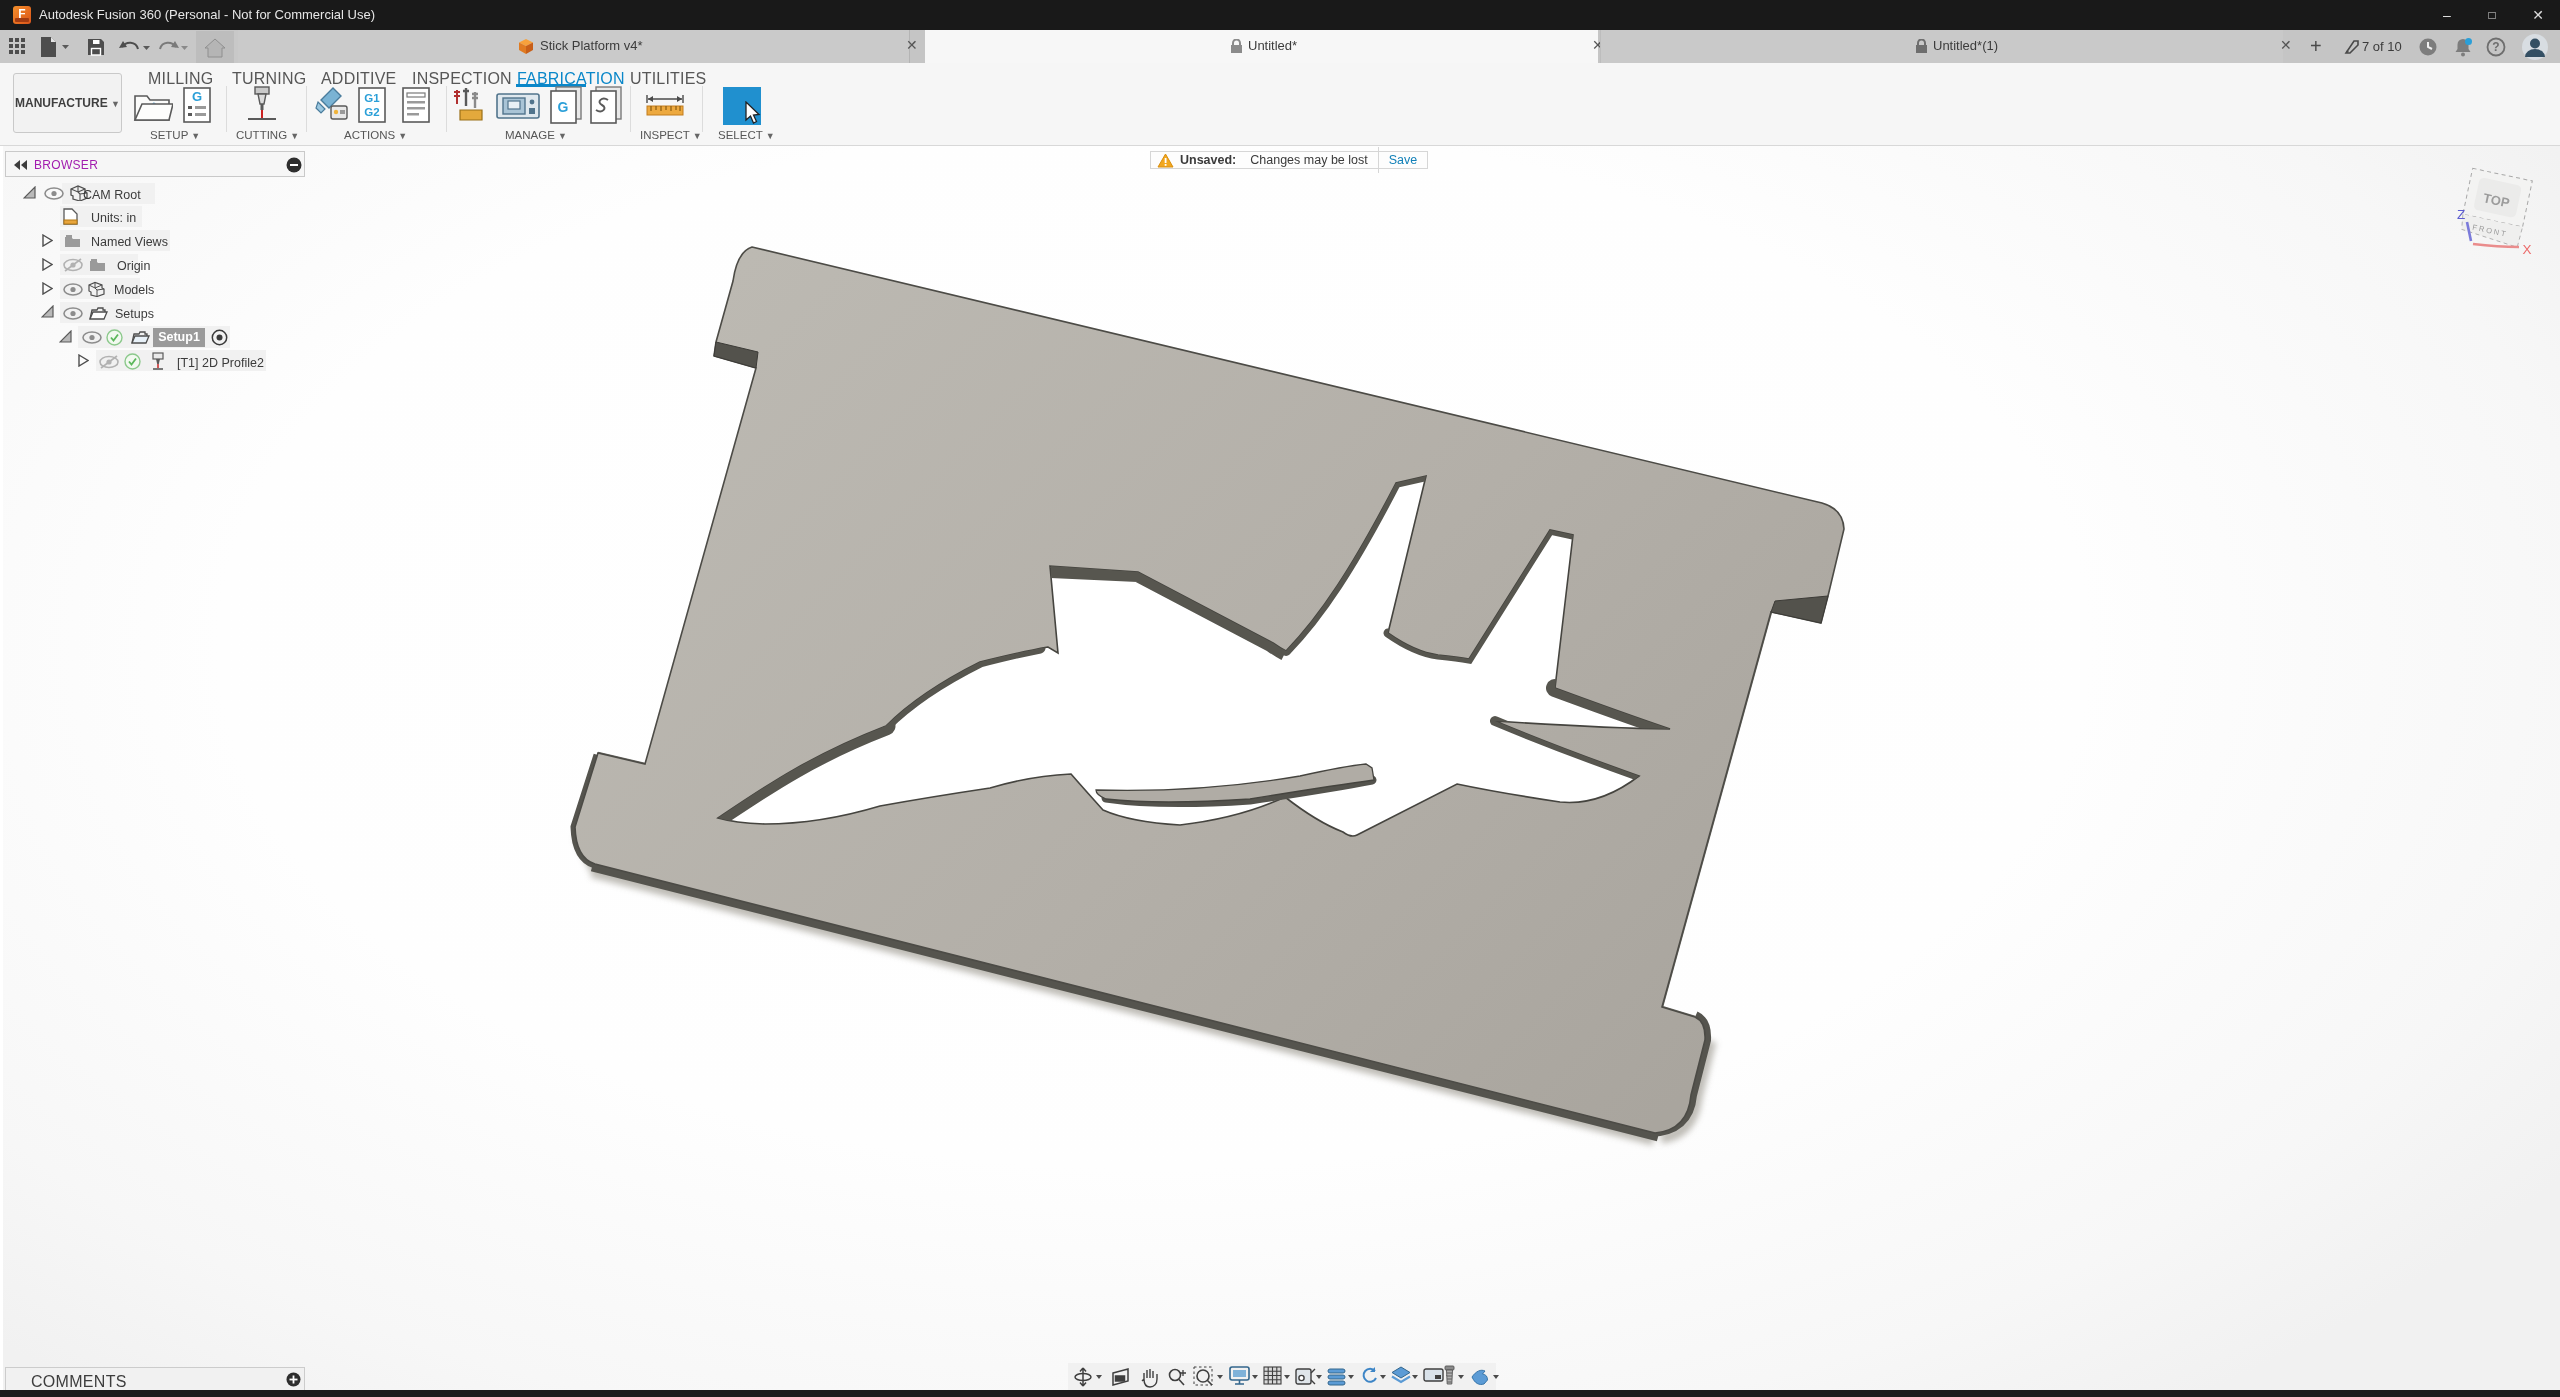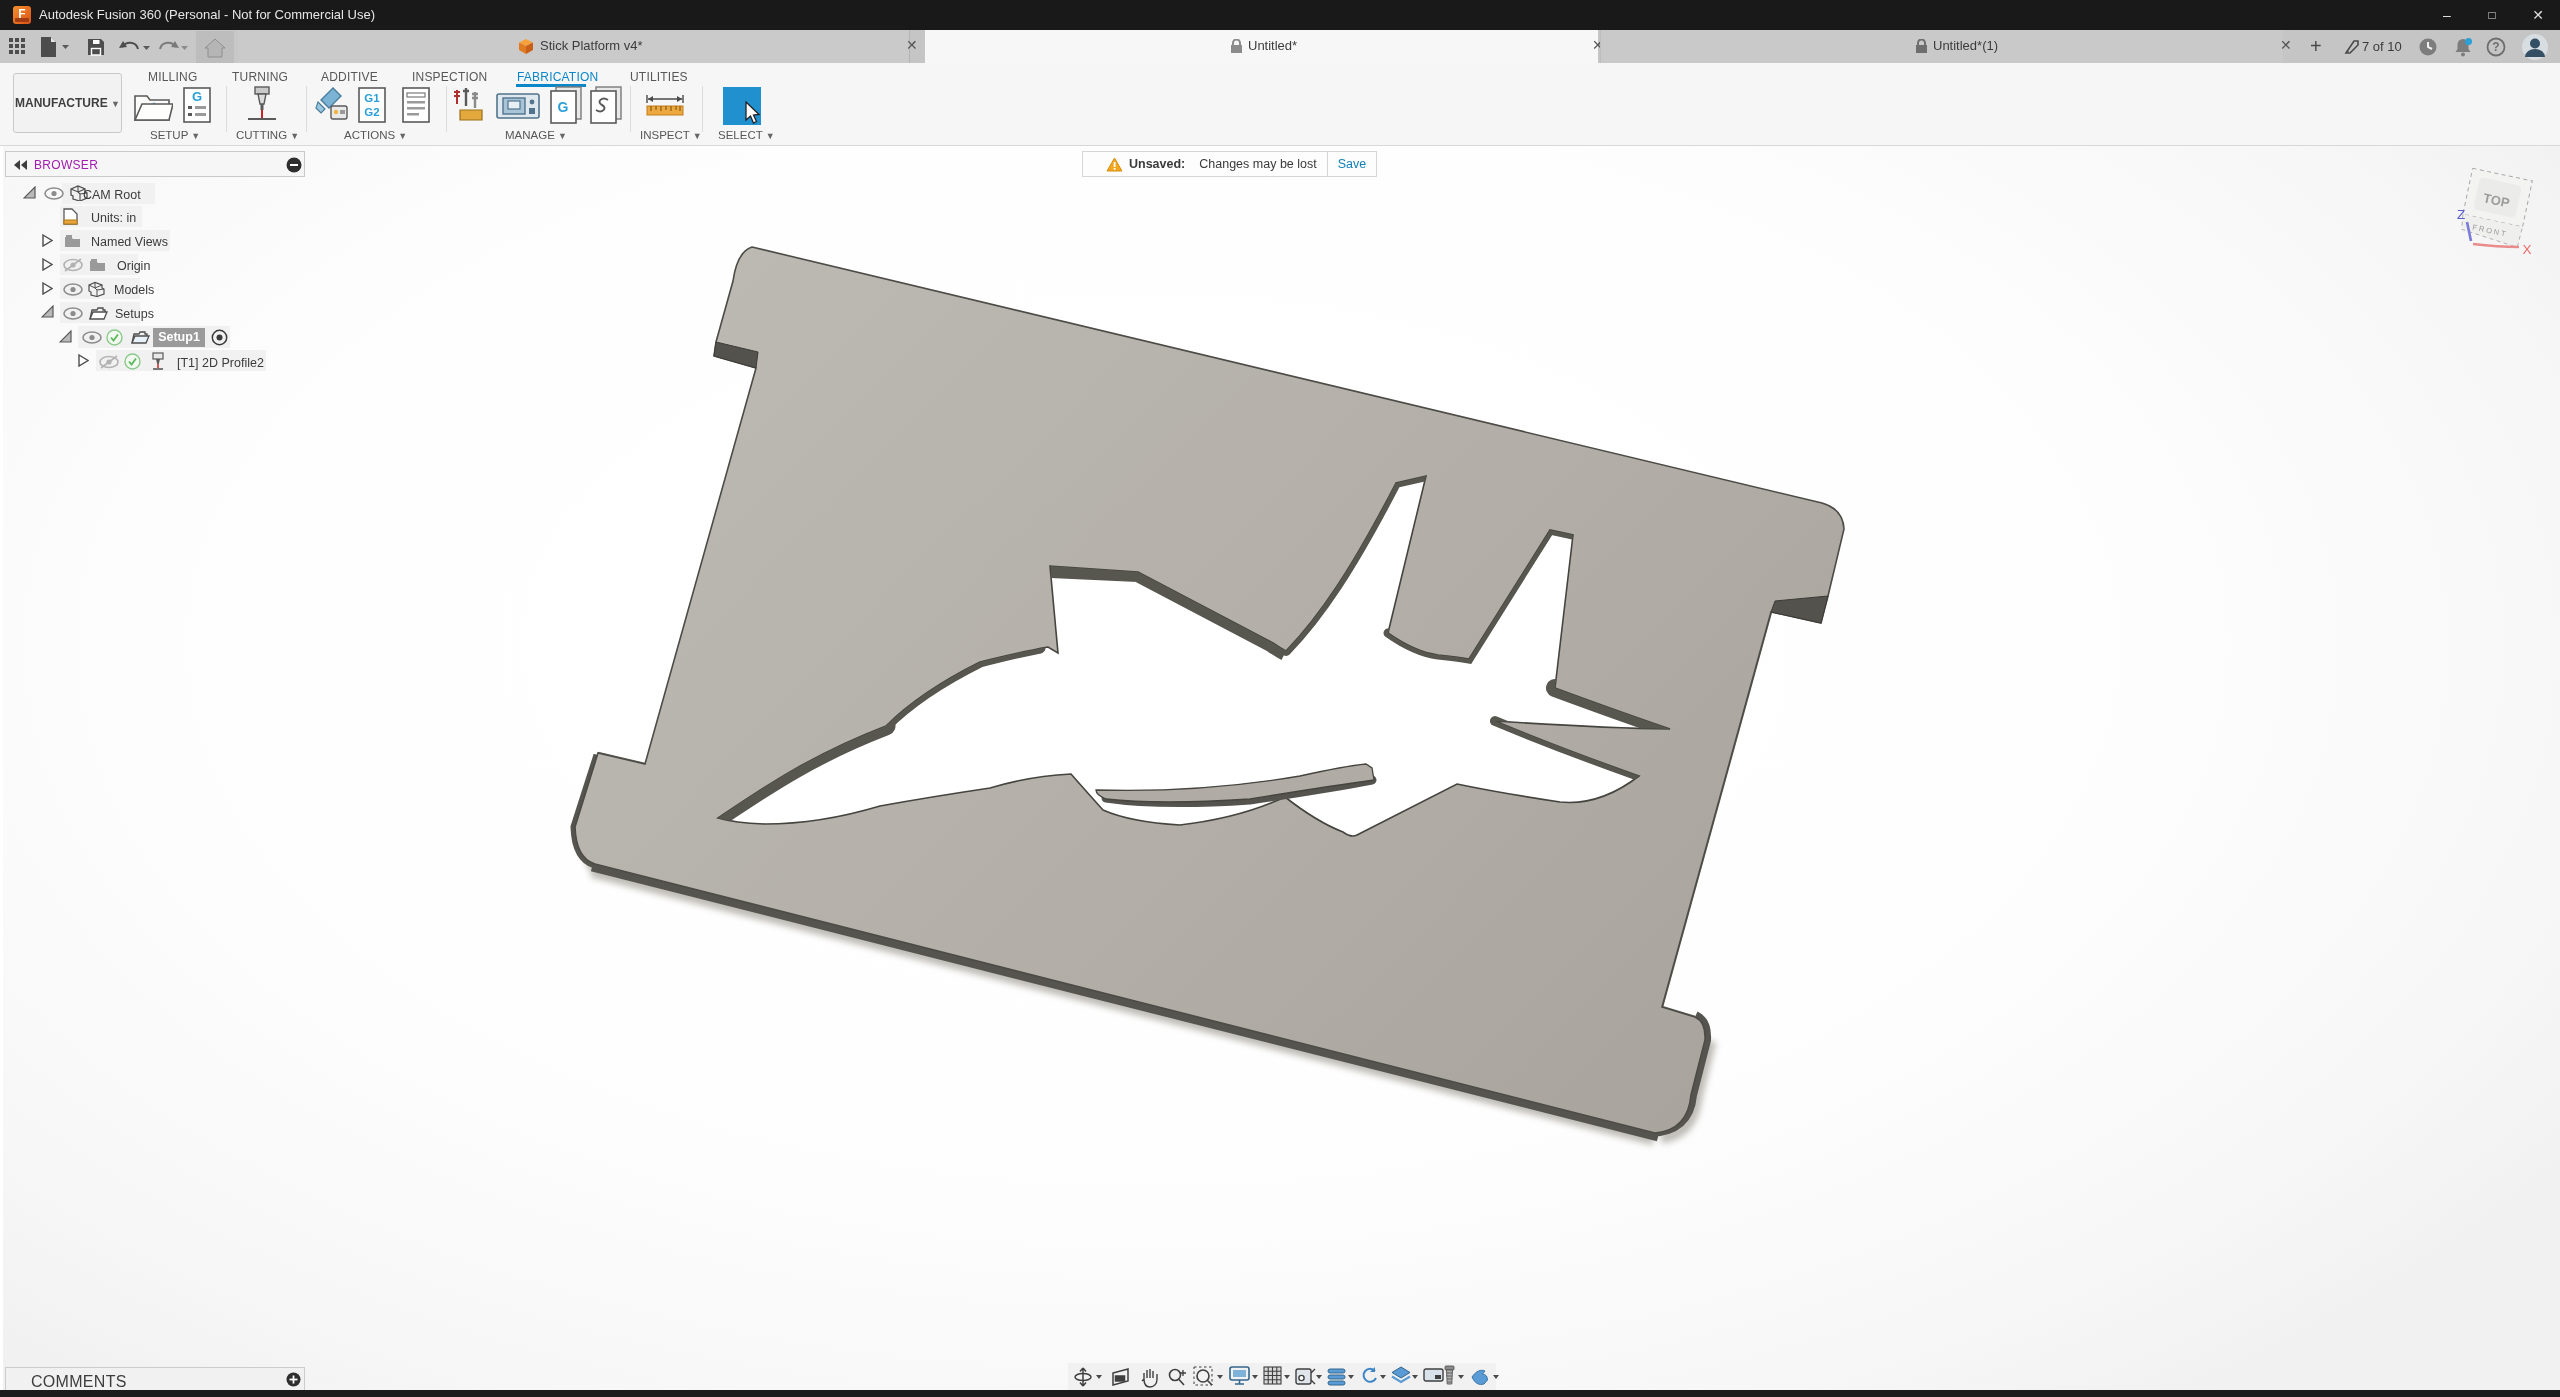--- a/index.html
+++ b/index.html
@@ -20,30 +20,30 @@
   .wbtn { position:absolute; top:0; width:44px; height:30px; color:#dcdcdc; font-size:14px; text-align:center; line-height:30px;}
   
   #toolbar { position:absolute; left:0; top:30px; width:2560px; height:33px; background:#c8c8c8; }
   #tabstrip { position:absolute; left:238px; top:0; width:2322px; height:33px; background:#c5c5c5; }
   .dtab { position:absolute; top:0; height:33px; font-size:13px; color:#3c3c3c; }
   .dtab .lbl { position:absolute; top:8px; white-space:nowrap; }
   .dtab .x { position:absolute; top:7px; color:#555; font-size:14px; }
   #homebtn { position:absolute; left:196px; top:1px; width:38px; height:32px; background:#bdbdbd; }
   
   #ribbon { position:absolute; left:0; top:63px; width:2560px; height:83px; background:#f6f6f6; border-bottom:1px solid #d8d8d8;}
-  .rtab { position:absolute; top:7px; font-size:12px; color:#575757; letter-spacing:0.2px;}
+  .rtab { position:absolute; top:7px; font-size:16px; color:#575757; letter-spacing:0.2px;}
   .rtab.active { color:#0a87c9; }
   #fabunder { position:absolute; left:516px; top:21px; width:70px; height:3px; background:#0a87c9; }
   #wsbtn { position:absolute; left:13px; top:10px; width:109px; height:60px; border:1px solid #c9c9c9; border-radius:3px; background:#f2f2f2;
            font-size:12px; font-weight:bold; color:#3f3f3f; text-align:center; line-height:58px;}
   .glabel { position:absolute; top:66px; font-size:11.5px; color:#565656; white-space:nowrap;}
   .gsep { position:absolute; top:23px; width:1px; height:46px; background:#dcdcdc; }
   .car { color:#666; font-size:9px; }
   
-  #warn { position:absolute; left:1082px; top:151px; height:26px; display:flex; align-items:center; background:#fdfdfd; border:1px solid #d6d6d6;padding-left:17px;}
+  #warn { position:absolute; left:1150px; top:151px; height:18px; display:flex; align-items:center; background:#fdfdfd; border:1px solid #d6d6d6;}
   
   #browser { position:absolute; left:5px; top:151px; width:300px; height:26px; background:#f6f6f6; border:1px solid #c9c9c9;}
   .trow { position:absolute; font-size:12.5px; color:#3b3b3b; }
   .rowbg { position:absolute; background:#f1f1f1; }
   
   #comments { position:absolute; left:5px; top:1367px; width:300px; height:24px; background:#f1f1f1; border:1px solid #cccccc;}
   #botbar { position:absolute; left:1068px; top:1363px; width:428px; height:29px; background:#f1f1f1; }
   #blackstrip { position:absolute; left:0; top:1390px; width:2560px; height:7px; background:#1c1c1c; }
 </style>
 </head>

